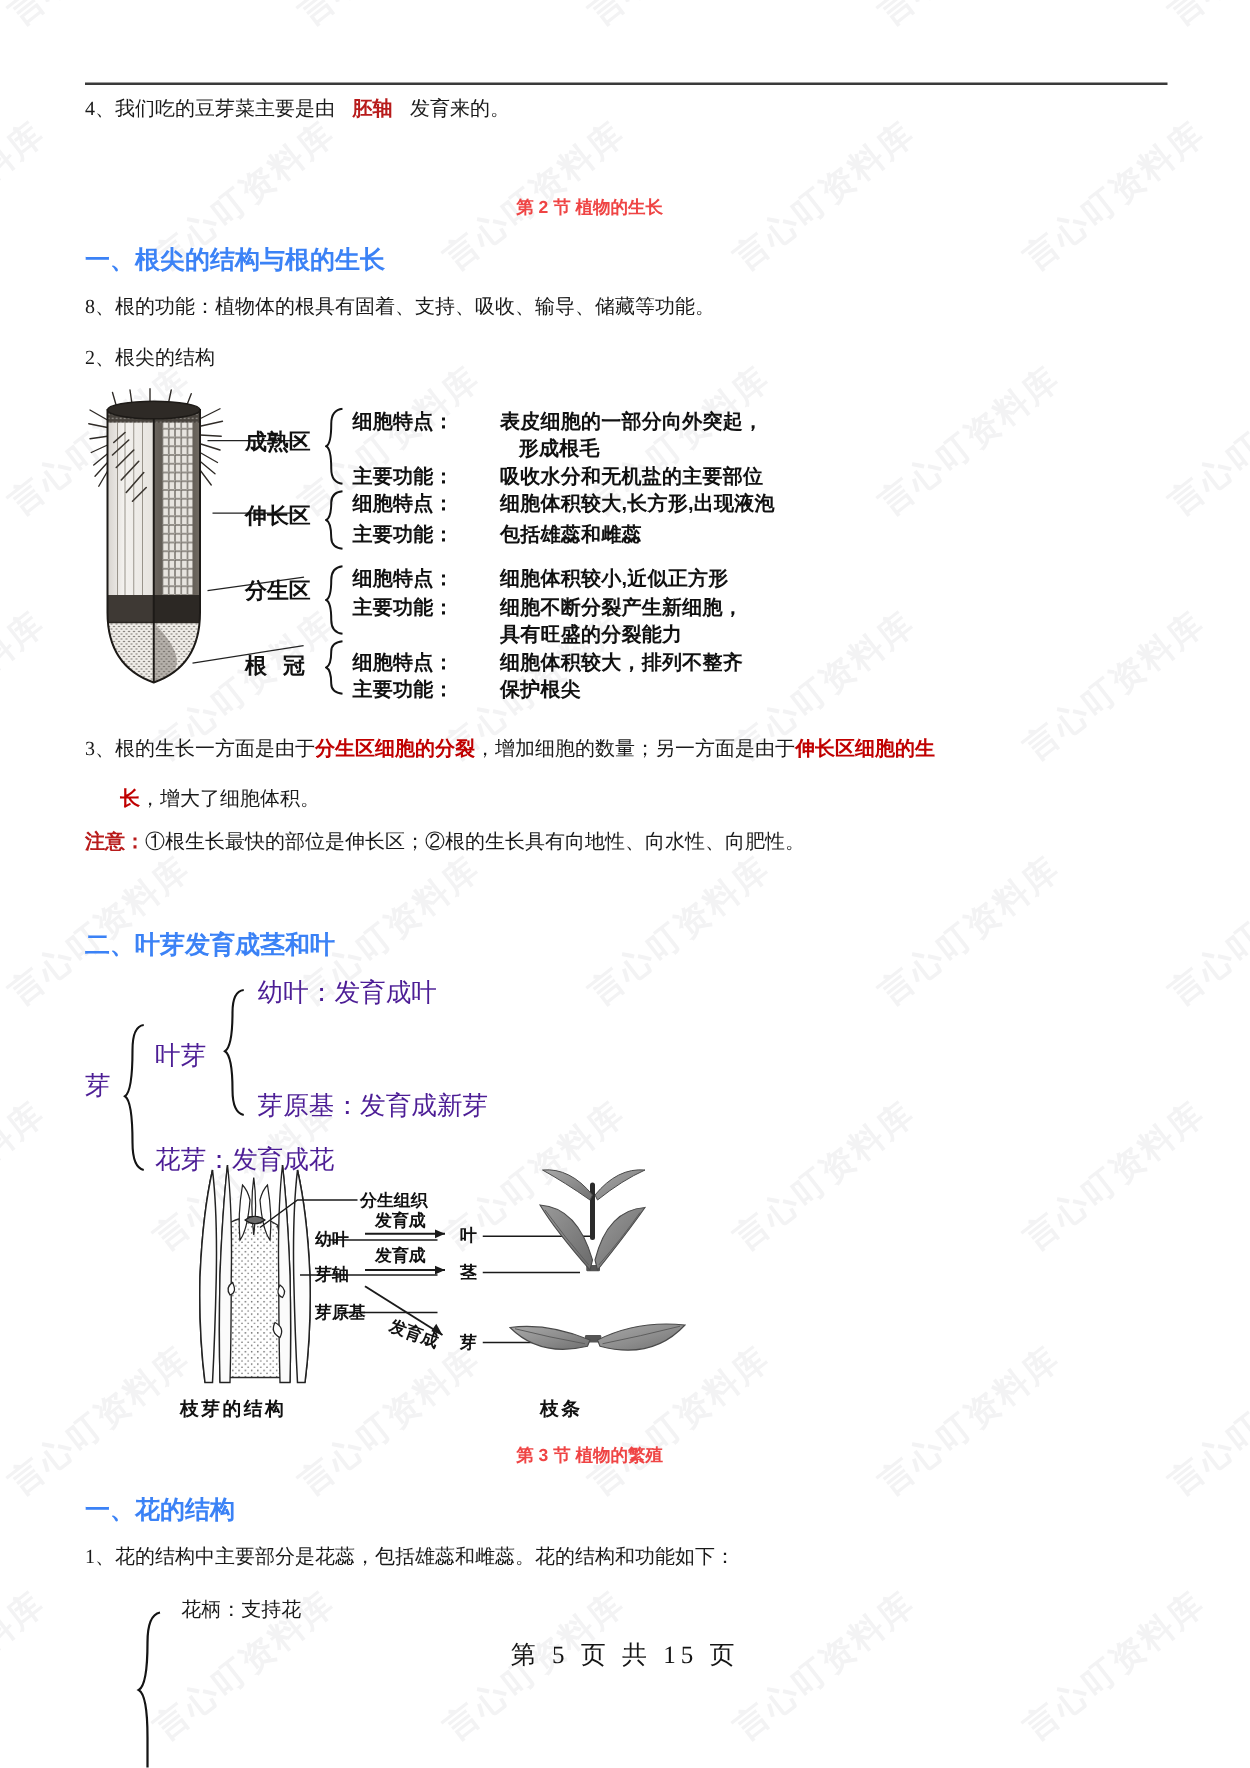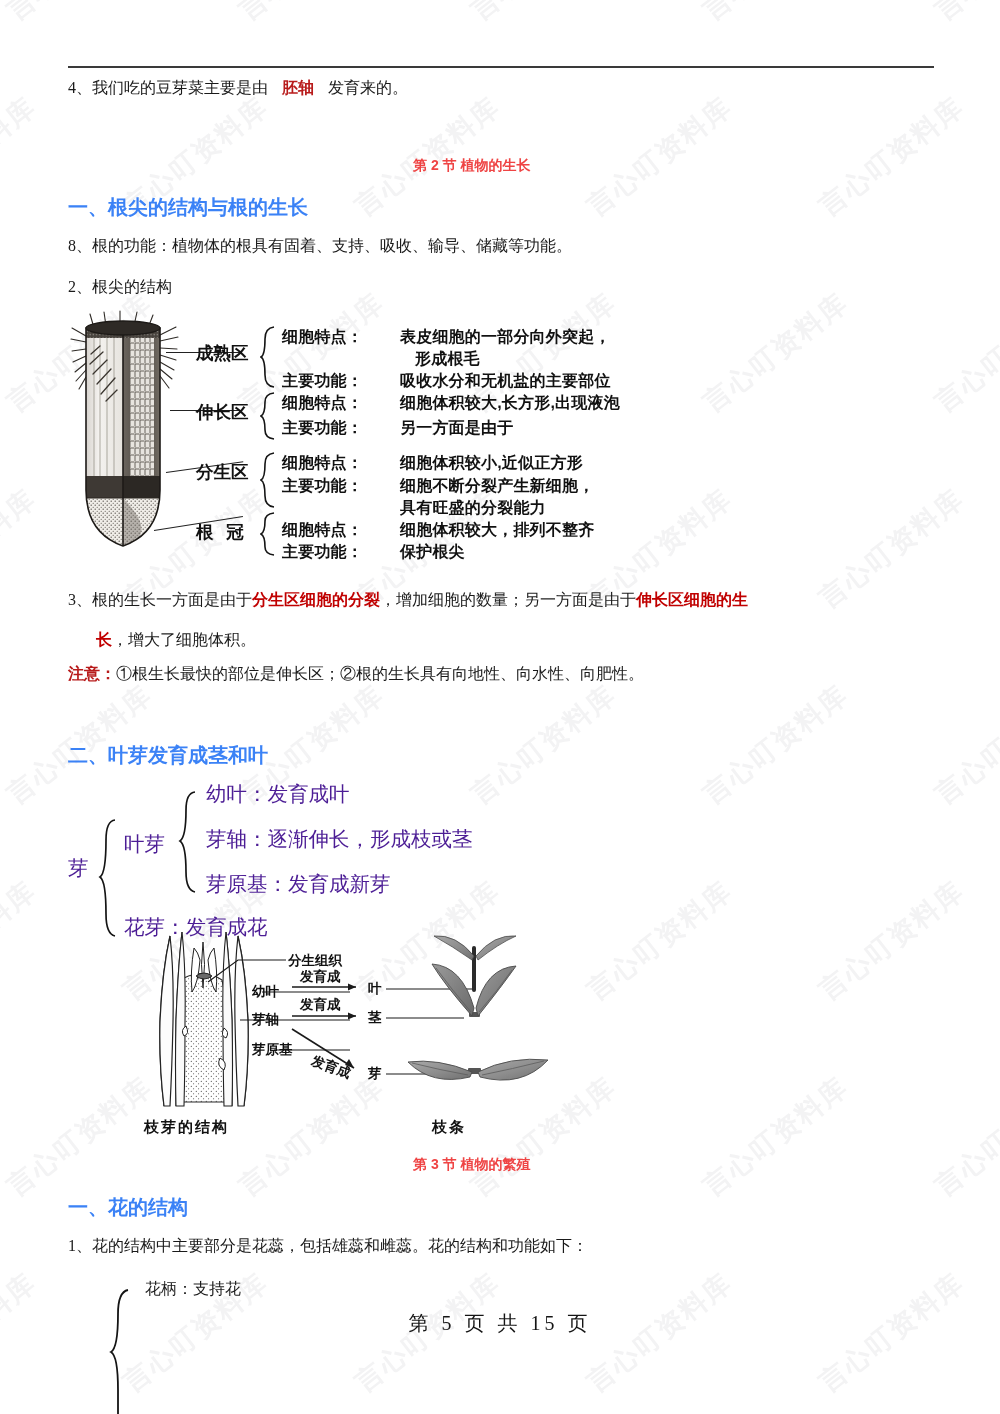--- a/index.html
+++ b/index.html
@@ -293,21 +293,21 @@
 
       <div class="rt-item" style="left:212px;top:19px;">细胞特点：</div>
       <div class="rt-item" style="left:330px;top:19px;">表皮细胞的一部分向外突起，</div>
       <div class="rt-item" style="left:345px;top:41px;">形成根毛</div>
       <div class="rt-item" style="left:212px;top:63px;">主要功能：</div>
       <div class="rt-item" style="left:330px;top:63px;">吸收水分和无机盐的主要部位</div>
 
       <div class="rt-item" style="left:212px;top:85px;">细胞特点：</div>
       <div class="rt-item" style="left:330px;top:85px;">细胞体积较大,长方形,出现液泡</div>
       <div class="rt-item" style="left:212px;top:110px;">主要功能：</div>
-      <div class="rt-item" style="left:330px;top:110px;">另一方面是由于</div>
+      <div class="rt-item" style="left:330px;top:110px;">包括雄蕊和雌蕊</div>
 
       <div class="rt-item" style="left:212px;top:145px;">细胞特点：</div>
       <div class="rt-item" style="left:330px;top:145px;">细胞体积较小,近似正方形</div>
       <div class="rt-item" style="left:212px;top:168px;">主要功能：</div>
       <div class="rt-item" style="left:330px;top:168px;">细胞不断分裂产生新细胞，</div>
       <div class="rt-item" style="left:330px;top:190px;">具有旺盛的分裂能力</div>
 
       <div class="rt-item" style="left:212px;top:212px;">细胞特点：</div>
       <div class="rt-item" style="left:330px;top:212px;">细胞体积较大，排列不整齐</div>
       <div class="rt-item" style="left:212px;top:234px;">主要功能：</div>
@@ -332,21 +332,20 @@
       <div class="t" style="left:8px;top:74px;">芽</div>
       <svg style="position:absolute;left:38px;top:38px;width:20px;height:120px;" viewBox="0 0 20 120">
         <path d="M17 2 Q8 3 8 22 Q8 55 2 59 Q8 63 8 96 Q8 116 17 118" fill="none" stroke="#141414" stroke-width="1.7"></path>
       </svg>
 
       <div class="t" style="left:64px;top:50px;">叶芽</div>
       <svg style="position:absolute;left:118px;top:10px;width:20px;height:104px;" viewBox="0 0 20 104">
         <path d="M17 2 Q8 3 8 20 Q8 47 2 51 Q8 55 8 82 Q8 100 17 102" fill="none" stroke="#141414" stroke-width="1.7"></path>
       </svg>
       <div class="t" style="left:146px;top:0px;">幼叶：发育成叶</div>
-      <div class="t" style="left:146px;top:45px;">芽轴：逐渐伸长，形成枝或茎</div>
       <div class="t" style="left:146px;top:90px;">芽原基：发育成新芽</div>
 
       <div class="t" style="left:64px;top:133px;">花芽：发育成花</div>
     </div>
 
     <div class="fig-bud">
 
       <svg style="position:absolute;left:0px;top:0px;width:130px;height:190px;" viewBox="0 0 130 190">
         <defs>
           <pattern id="stipple" width="5" height="5" patternUnits="userSpaceOnUse">

